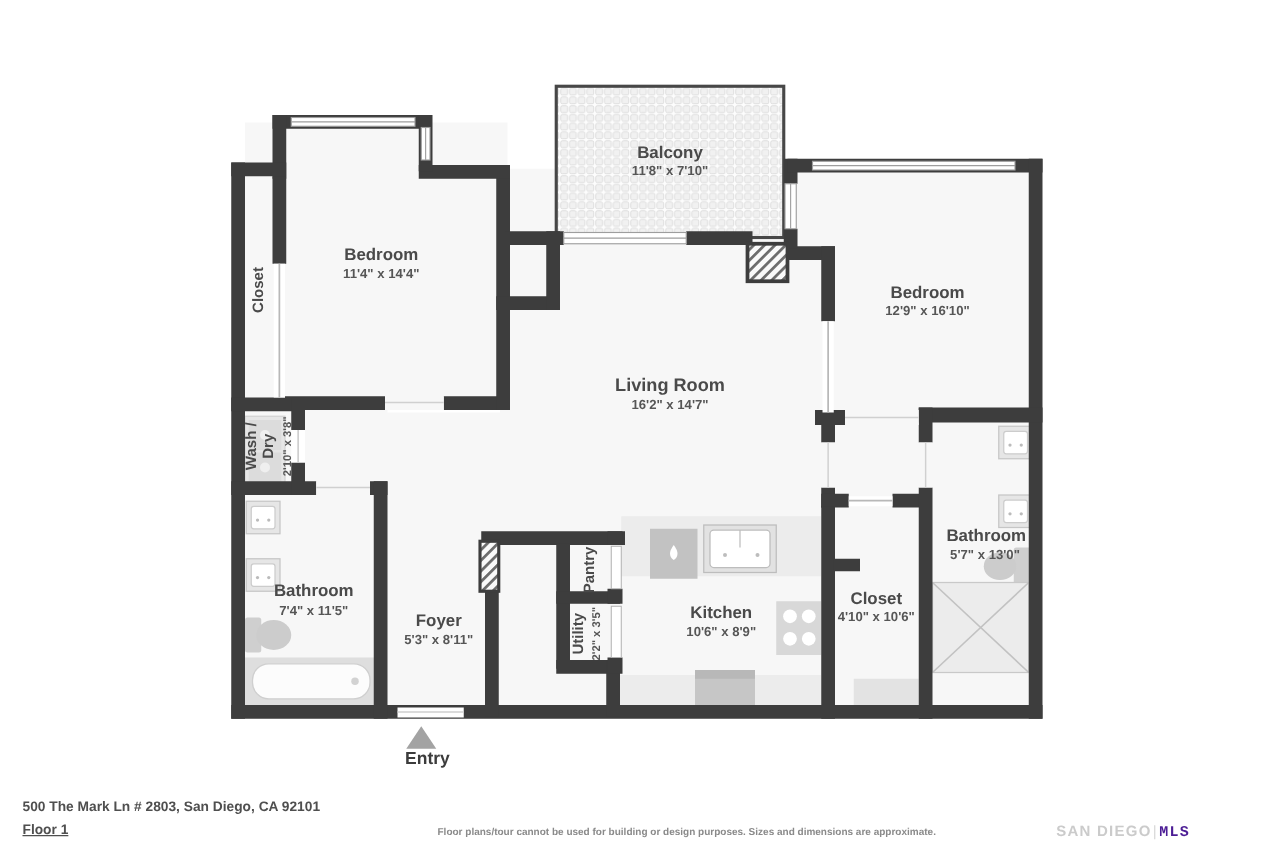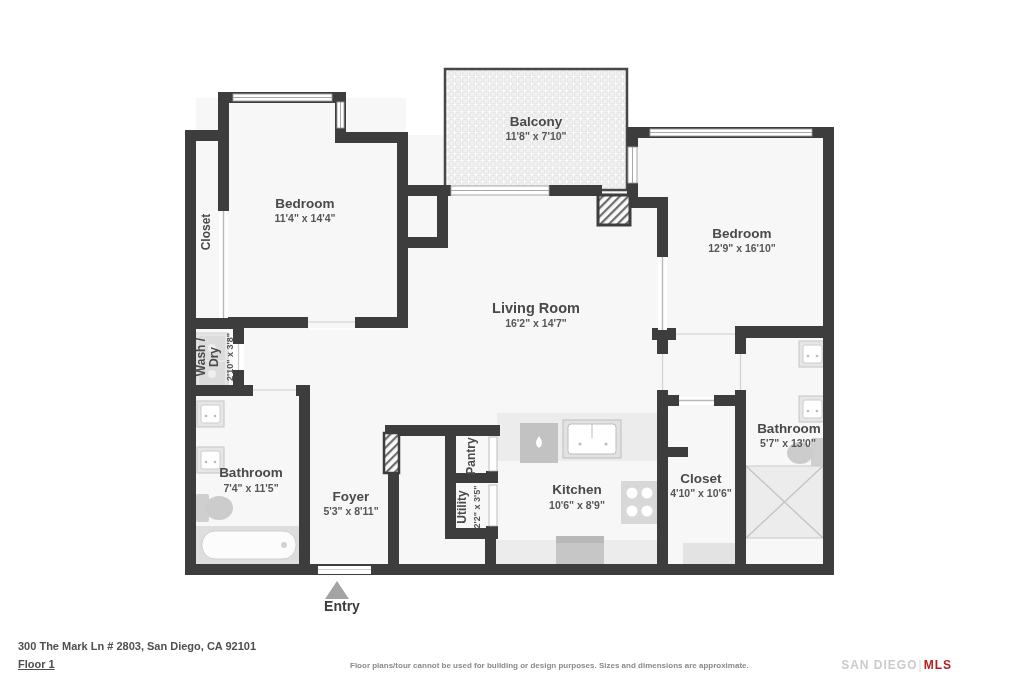--- a/index.html
+++ b/index.html
@@ -5,21 +5,21 @@
   html,body{margin:0;padding:0;background:#ffffff;}
   .canvas{position:relative;width:964px;height:683px;background:#ffffff;
           font-family:"Liberation Sans",sans-serif;overflow:hidden;}
   .plan-svg{position:absolute;left:0;top:0;}
   .addr{position:absolute;left:18px;top:640px;font-size:11px;font-weight:bold;color:#4f4f4f;}
   .floor{position:absolute;left:18px;top:658px;font-size:11px;font-weight:bold;color:#4f4f4f;text-decoration:underline;}
   .disclaimer{position:absolute;left:350px;top:661px;font-size:8px;font-weight:bold;color:#8a8a8a;}
   .brand{position:absolute;right:12px;top:658px;font-size:12px;letter-spacing:1px;
          color:#cbcbcb;font-weight:bold;}
   .brand .bar{color:#d8d8d8;font-weight:normal;padding:0 1px;}
-  .brand .mls{color:#b91c1c;}
+  .brand .mls{color:#4c1d95;font-family:Liberation Mono, monospace;}
   text{font-family:"Liberation Sans",sans-serif;font-weight:bold;fill:#4a4a4a;}
   .rname{font-size:13.5px;}
   .rdims{font-size:10.5px;fill:#565656;}
   .rname-big{font-size:14.5px;}
   .vname{font-size:12px;}
   .vsmall{font-size:9px;fill:#565656;}
   .entry-t{font-size:14px;fill:#3c3c3c;}
 </style>
 </head>
 <body>
@@ -290,18 +290,18 @@
     <text class="rdims" x="742" y="252">12'9" x 16'10"</text>
 
     <text class="rname" x="701" y="483">Closet</text>
     <text class="rdims" x="701" y="497">4'10" x 10'6"</text>
 
     <text class="rname" x="789" y="433">Bathroom</text>
     <text class="rdims" x="788" y="447">5'7" x 13'0"</text>
   </g>
 </svg>
 
-<div class="addr">300 The Mark Ln # 2803, San Diego, CA 92101</div>
+<div class="addr">500 The Mark Ln # 2803, San Diego, CA 92101</div>
 <div class="floor">Floor 1</div>
 <div class="disclaimer">Floor plans/tour cannot be used for building or design purposes. Sizes and dimensions are approximate.</div>
 <div class="brand"><span>SAN DIEGO</span><span class="bar">|</span><span class="mls">MLS</span></div>
 
 </div>
 
 </body></html>

